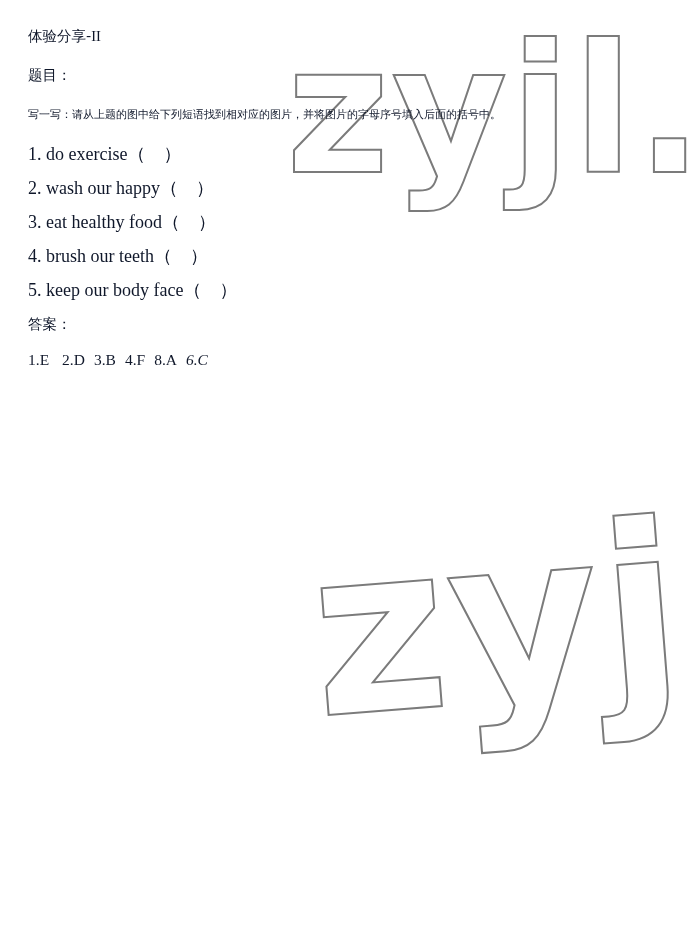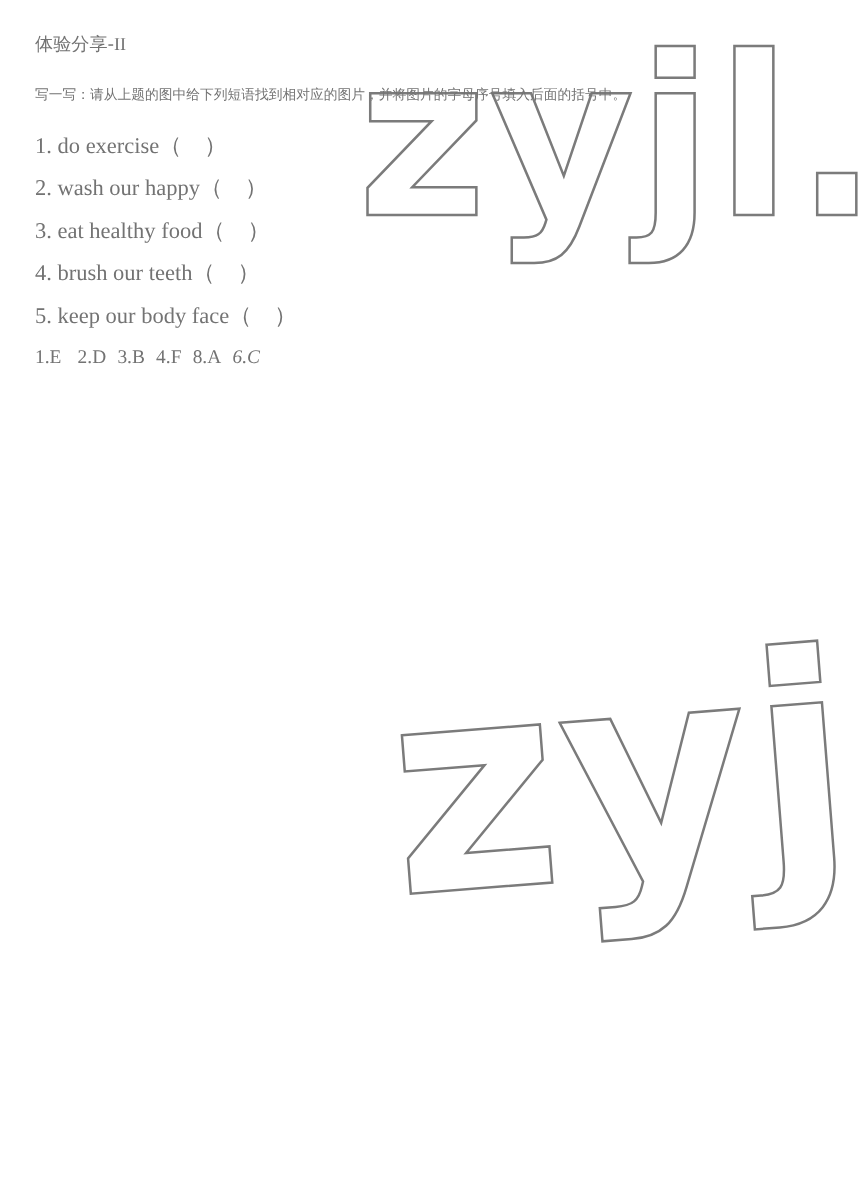--- a/index.html
+++ b/index.html
@@ -49,21 +49,21 @@
   }
 
   
   .content {
     position: relative;
     z-index: 2;
     padding: 26px 20px 0 28px;
   }
 
   .line {
-    color: #737373;
+    color: #0f172a;
     margin: 0 0 16px 0;
   }
 
   .title {
     font-family: "DejaVu Sans", "Liberation Sans", sans-serif;
     font-size: 14.5px;
     line-height: 20px;
     margin-bottom: 19px;
   }
   .title .roman {
@@ -128,36 +128,38 @@
 
   <div class="watermark-layer">
     <div class="watermark wm-top">zyjl.cn</div>
     <div class="watermark wm-bottom">zyjl.cn</div>
   </div>
 
   <div class="content">
 
     <div class="line title"><span>体验分享</span><span>-</span><span class="roman">II</span></div>
 
+    <div class="line subhead">题目：</div>
 
     <div class="line prompt">写一写：请从上题的图中给下列短语找到相对应的图片，并将图片的字母序号填入后面的括号中。</div>
 
     <div class="line item"><span>1.</span>
       <span>do exercise</span><span class="paren">（　）</span></div>
 
     <div class="line item"><span>2.</span>
       <span>wash our happy</span><span class="paren">（　）</span></div>
 
     <div class="line item"><span>3.</span>
       <span>eat healthy food</span><span class="paren">（　）</span></div>
 
     <div class="line item"><span>4.</span>
       <span>brush our teeth</span><span class="paren">（　）</span></div>
 
     <div class="line item"><span>5.</span>
       <span>keep our body face</span><span class="paren">（　）</span></div>
 
 
+    <div class="line answer-head">答案：</div>
 
     <div class="line answer-line"><span class="ans">1.E</span><span class="ans">2.D</span><span class="ans">3.B</span><span class="ans">4.F</span><span class="ans">8.A</span><span class="ans">6.C</span></div>
 
   </div>
 </div>
 
 </body></html>

